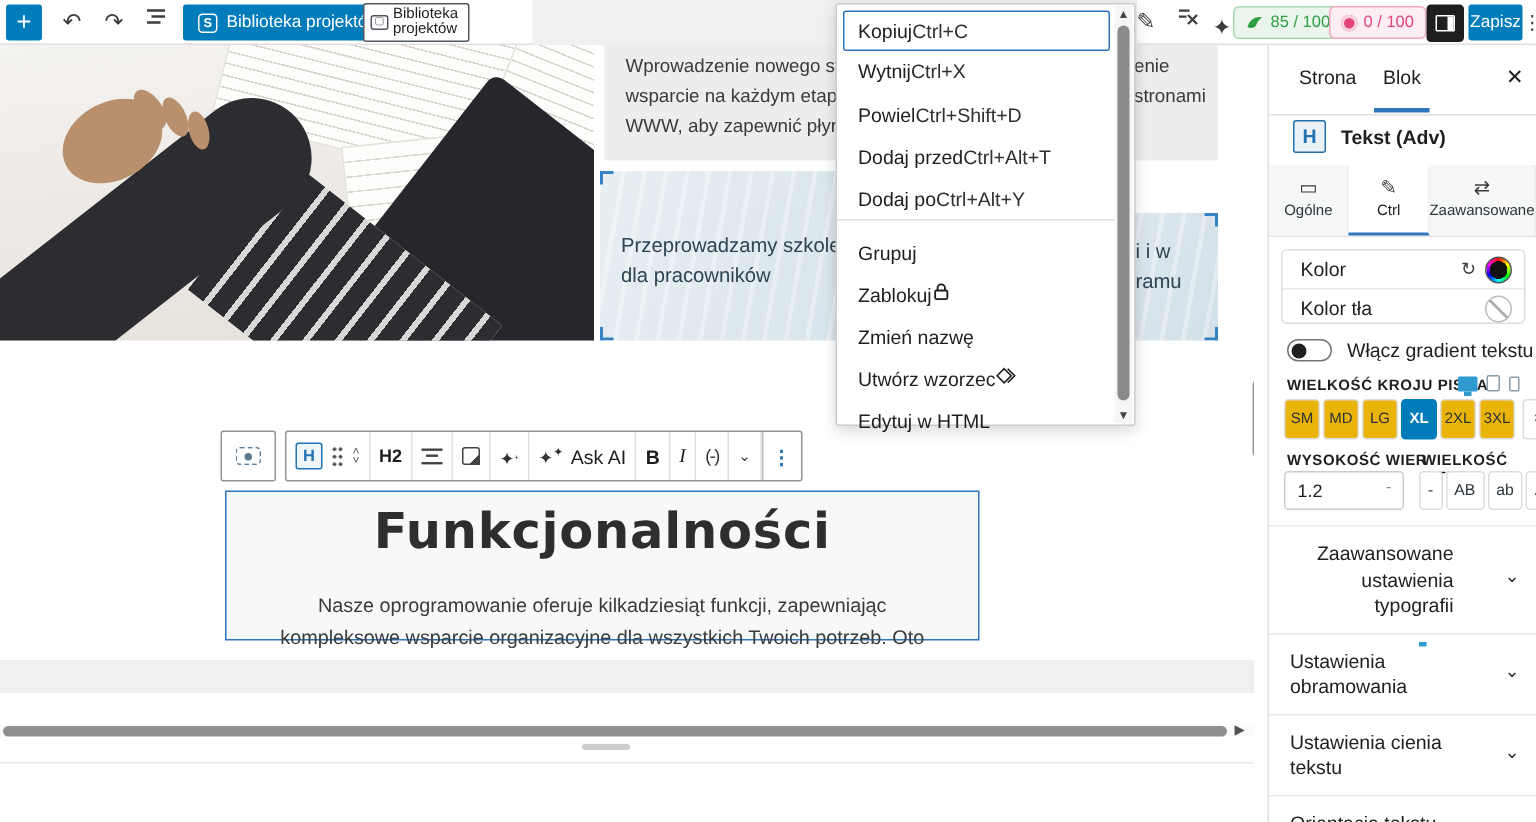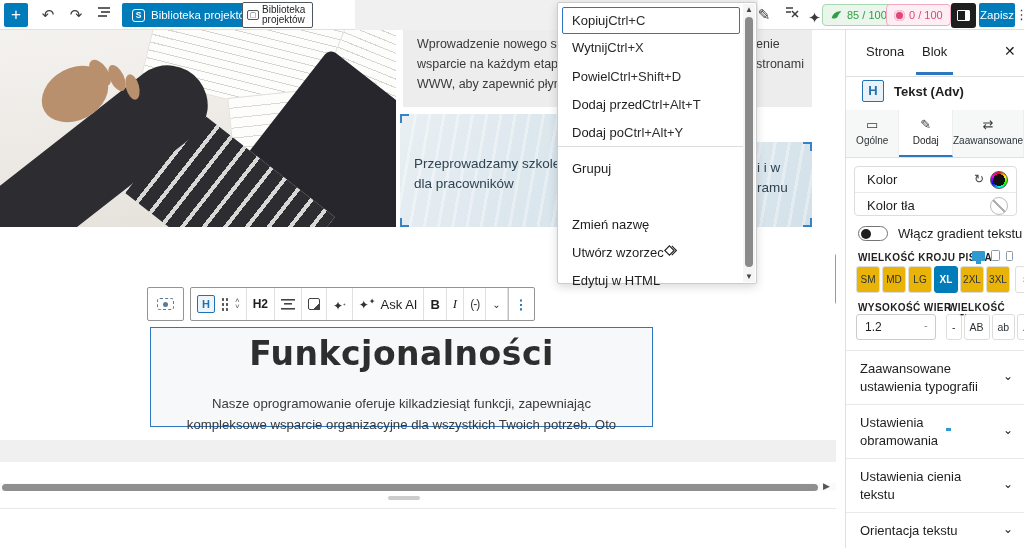--- a/index.html
+++ b/index.html
@@ -372,20 +372,29 @@
       <span class="sc">Ctrl+Alt+T</span>
     </div>
     <div class="menu-item" style="top:116px;">
       <span>Dodaj po</span>
       <span class="sc">Ctrl+Alt+Y</span>
     </div>
     <div id="menu-divider"></div>
     <div class="menu-item" style="top:152px;">
       <span>Grupuj</span>
     </div>
+    <div class="menu-item" style="top:180px;">
+      <span>Zablokuj</span>
+      <span class="mi-icon">
+        <svg width="13" height="13" viewBox="0 0 16 16">
+            <rect x="3" y="7" width="10" height="7" rx="1" fill="none" stroke="#1e1e1e" stroke-width="1.5"></rect>
+            <path d="M5 7 V5 a3 3 0 0 1 6 0 V7" fill="none" stroke="#1e1e1e" stroke-width="1.5"></path>
+          </svg>
+      </span>
+    </div>
     <div class="menu-item" style="top:208px;">
       <span>Zmień nazwę</span>
     </div>
     <div class="menu-item" style="top:236px;">
       <span>Utwórz wzorzec</span>
       <span class="mi-icon">
         <svg width="14" height="13" viewBox="0 0 18 16">
             <path d="M7 2 L13 8 L7 14 L1 8 Z" fill="none" stroke="#1e1e1e" stroke-width="1.4"></path>
             <path d="M10 2 L16 8 L10 14" fill="none" stroke="#1e1e1e" stroke-width="1.4"></path>
           </svg>
@@ -411,21 +420,21 @@
       <span class="abs hb-chip">H</span>
       <span class="abs" id="sb-blockname">Tekst (Adv)</span>
     </div>
     <div id="sb-subtabs">
       <div class="subtab">
         <span class="ic">▭</span>
         <span>Ogólne</span>
       </div>
       <div class="subtab active">
         <span class="ic">✎</span>
-        <span>Dodaj</span>
+        <span>Ctrl</span>
       </div>
       <div class="subtab">
         <span class="ic">⇄</span>
         <span>Zaawansowane</span>
       </div>
     </div>
 
     <div class="abs" id="color-box">
       <div class="color-row">
         <span>Kolor</span>
@@ -465,21 +474,21 @@
     <input class="abs" id="lh-input" value="1.2" style="">
     <span class="abs" id="lh-minus">-</span>
     <div class="abs" id="case-row">
       <span class="case-btn">-</span>
       <span class="case-btn">AB</span>
       <span class="case-btn">ab</span>
       <span class="case-btn">Ab</span>
     </div>
 
     <div id="accordions">
-      <div class="acc-row" style="padding-right:40px;">
+      <div class="acc-row" style="padding-right:56px;text-align:right;">
         <span>Zaawansowane ustawienia typografii</span>
         <span class="chev-d">⌄</span>
       </div>
       <div class="acc-row">
         <span>Ustawienia obramowania</span>
         <span class="chev-d">⌄</span>
       </div>
       <div class="acc-row">
         <span>Ustawienia cienia tekstu</span>
         <span class="chev-d">⌄</span>

